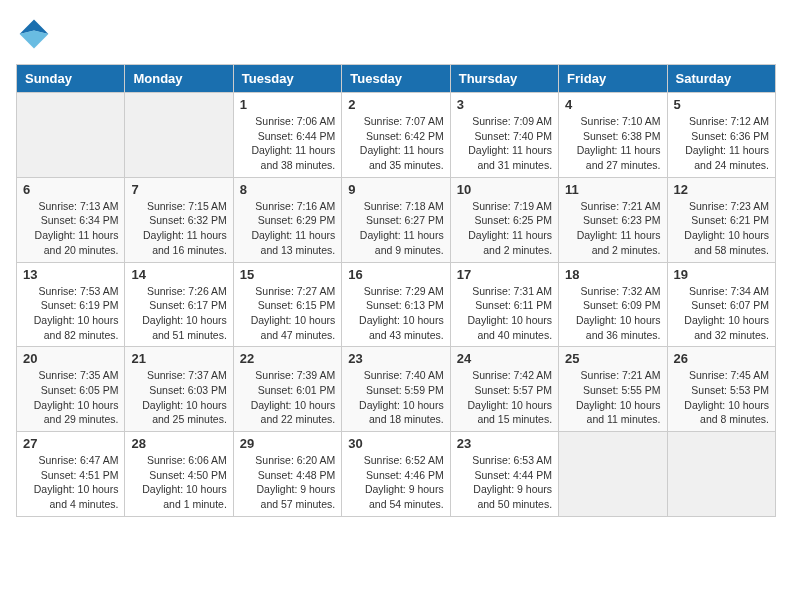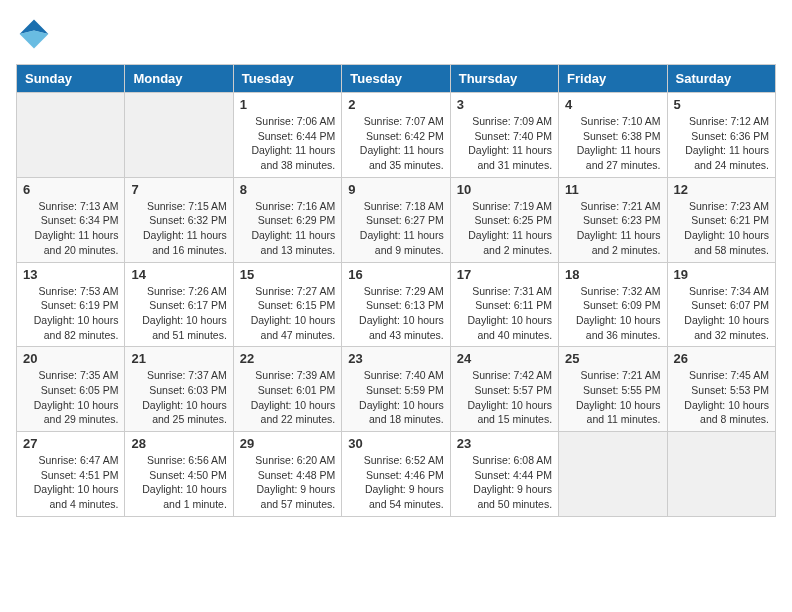--- a/index.html
+++ b/index.html
@@ -234,31 +234,31 @@
           <div class="day-info"><span>Sunrise: 7:45 AM</span><br><span>Sunset: 5:53 PM</span><br><span>Daylight: 10 hours and 8 minutes.</span></div>
         </td>
       </tr>
       <tr>
         <td>
           <span class="day-number">27</span>
           <div class="day-info"><span>Sunrise: 6:47 AM</span><br><span>Sunset: 4:51 PM</span><br><span>Daylight: 10 hours and 4 minutes.</span></div>
         </td>
         <td>
           <span class="day-number">28</span>
-          <div class="day-info"><span>Sunrise: 6:56 AM</span><br><span>Sunset: 4:50 PM</span><br><span>Daylight: 10 hours and 1 minute.</span></div>
+          <div class="day-info"><span>Sunrise: 6:06 AM</span><br><span>Sunset: 4:50 PM</span><br><span>Daylight: 10 hours and 1 minute.</span></div>
         </td>
         <td>
           <span class="day-number">29</span>
           <div class="day-info"><span>Sunrise: 6:20 AM</span><br><span>Sunset: 4:48 PM</span><br><span>Daylight: 9 hours and 57 minutes.</span></div>
         </td>
         <td>
           <span class="day-number">30</span>
           <div class="day-info"><span>Sunrise: 6:52 AM</span><br><span>Sunset: 4:46 PM</span><br><span>Daylight: 9 hours and 54 minutes.</span></div>
         </td>
         <td>
           <span class="day-number">23</span>
-          <div class="day-info"><span>Sunrise: 6:08 AM</span><br><span>Sunset: 4:44 PM</span><br><span>Daylight: 9 hours and 50 minutes.</span></div>
+          <div class="day-info"><span>Sunrise: 6:53 AM</span><br><span>Sunset: 4:44 PM</span><br><span>Daylight: 9 hours and 50 minutes.</span></div>
         </td>
         <td class="empty-cell"></td>
         <td class="empty-cell"></td>
       </tr>
     </tbody>
 </table>
 
 </body></html>

